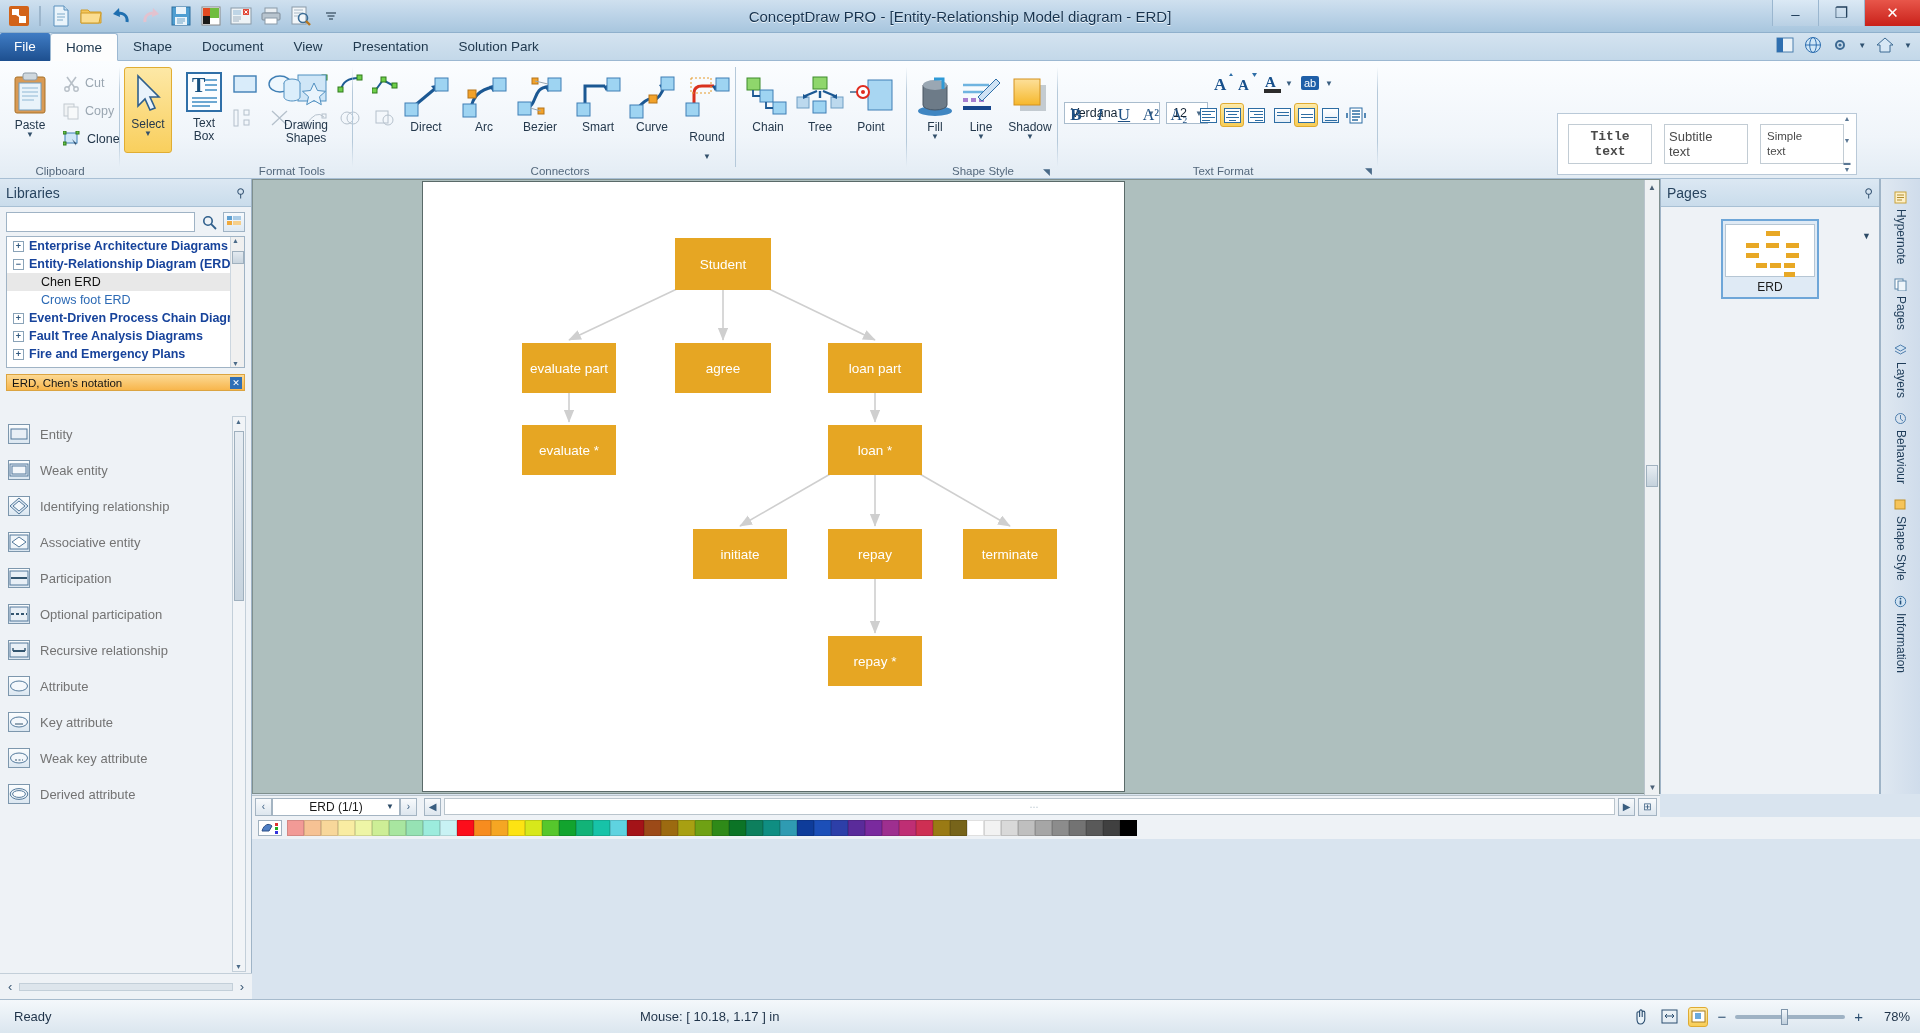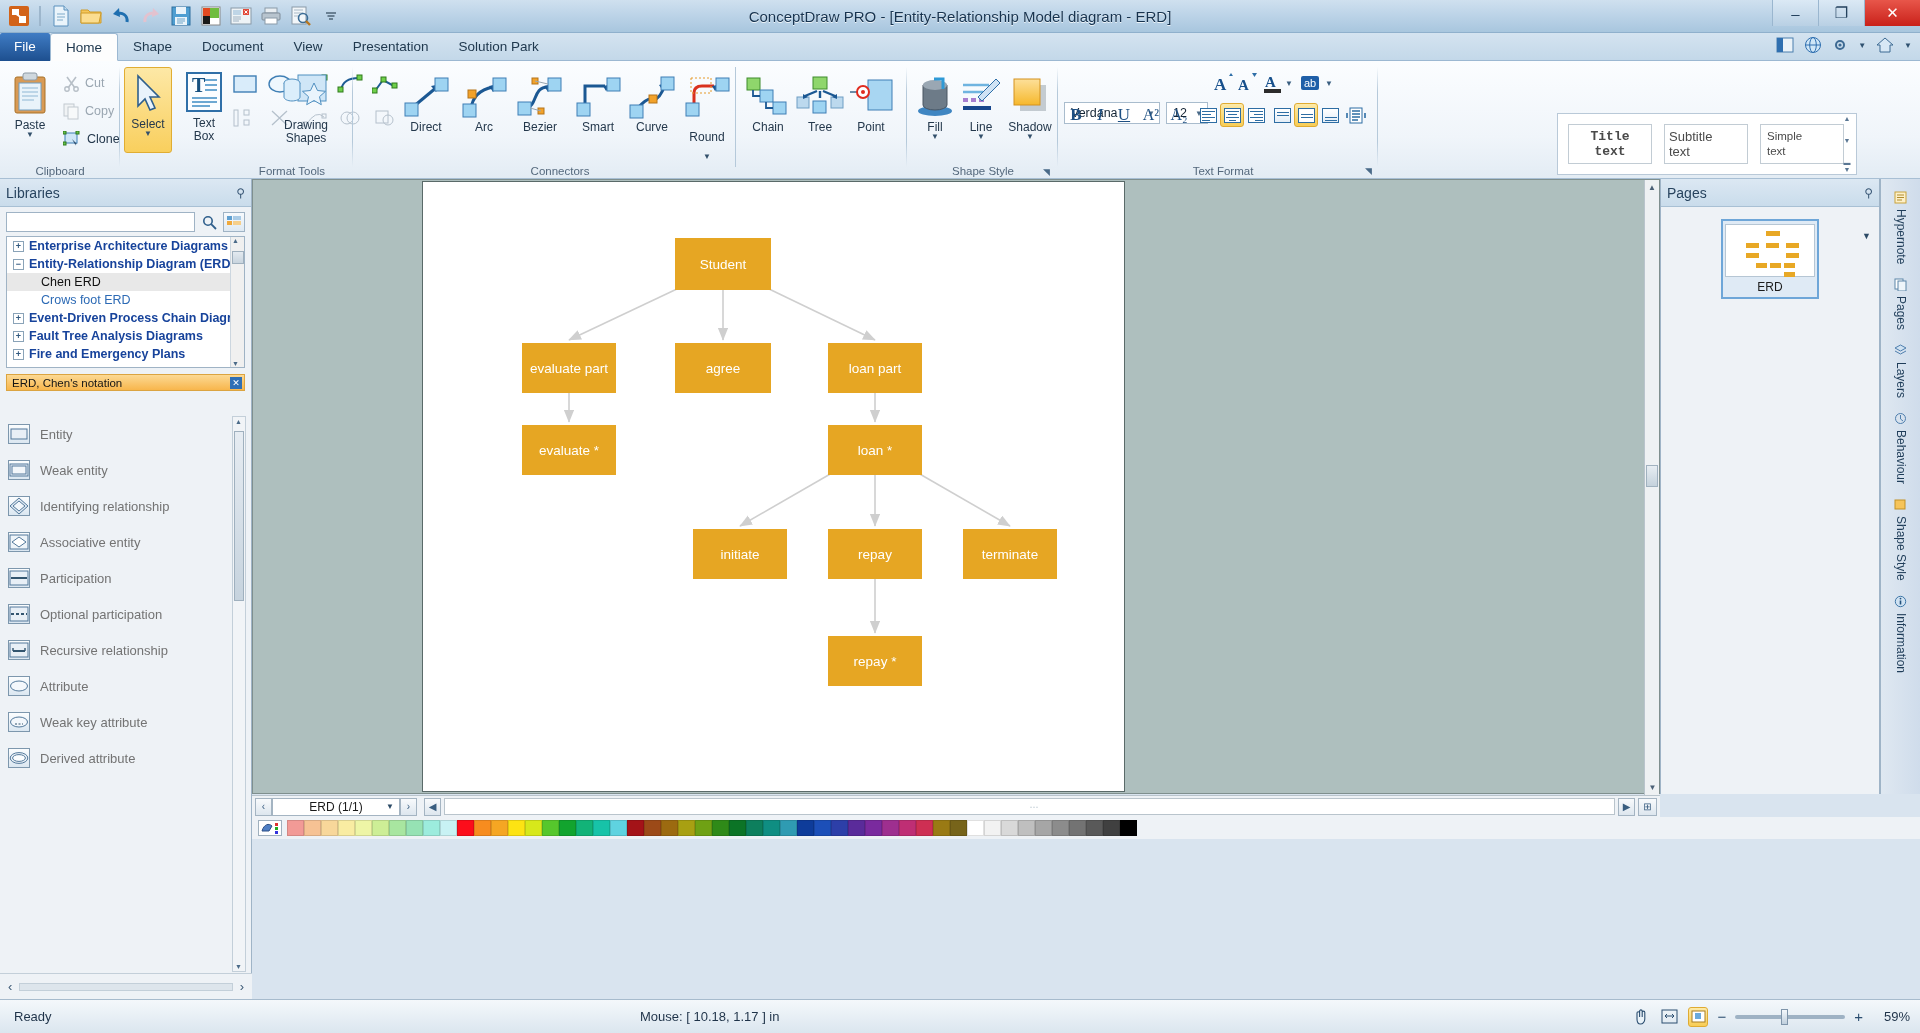--- a/index.html
+++ b/index.html
@@ -935,20 +935,29 @@
           </span>
         <span>Recursive relationship</span>
       </div>
       <div class="shaperow">
         <span class="shape-ico">
             <svg width="20" height="18" viewBox="0 0 20 18">
               <ellipse cx="10" cy="9" rx="8.5" ry="5" fill="#f3f7fb" stroke="#53799b"></ellipse>
             </svg>
           </span>
         <span>Attribute</span>
+      </div>
+      <div class="shaperow">
+        <span class="shape-ico">
+            <svg width="20" height="18" viewBox="0 0 20 18">
+              <ellipse cx="10" cy="9" rx="8.5" ry="5" fill="#f3f7fb" stroke="#53799b"></ellipse>
+              <path d="M6 11 h8" stroke="#33556f"></path>
+            </svg>
+          </span>
+        <span>Key attribute</span>
       </div>
       <div class="shaperow">
         <span class="shape-ico">
             <svg width="20" height="18" viewBox="0 0 20 18">
               <ellipse cx="10" cy="9" rx="8.5" ry="5" fill="#f3f7fb" stroke="#53799b"></ellipse>
               <path d="M6 11 h8" stroke="#33556f" stroke-dasharray="2 1.5"></path>
             </svg>
           </span>
         <span>Weak key attribute</span>
       </div>
@@ -1210,17 +1219,17 @@
         <svg width="15" height="13" viewBox="0 0 15 13">
             <rect x="1" y="1" width="13" height="11" fill="#fff" stroke="#a97c1e"></rect>
             <rect x="4" y="3" width="6" height="6" fill="#6aa9dd"></rect>
           </svg>
       </span>
       <span style="font-size:15px;color:#2b4e70;">−</span>
       <span class="zoomtrack">
           <span class="zoomthumb"></span>
         </span>
       <span style="font-size:15px;color:#2b4e70;">+</span>
-      <span style="width:38px;text-align:right;">59%</span>
+      <span style="width:38px;text-align:right;">78%</span>
     </div>
   </div>
 
 </div>
 
 </body></html>

